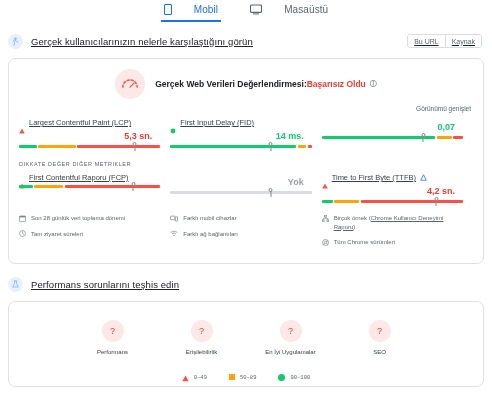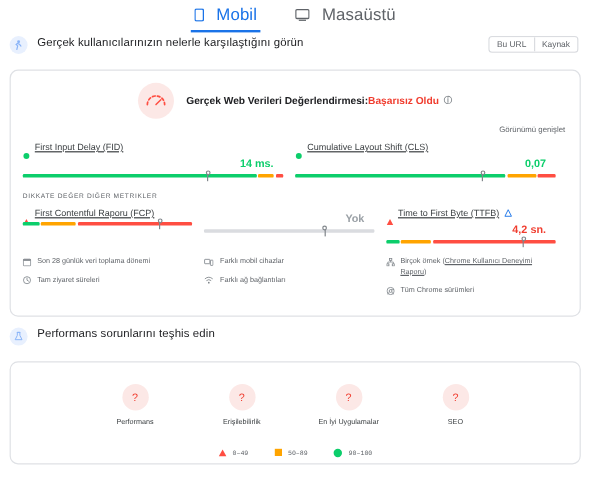--- a/index.html
+++ b/index.html
@@ -7,29 +7,29 @@
     width:492px;height:400px;overflow:hidden;
     background:#ffffff;
     font-family:"Liberation Sans","DejaVu Sans",sans-serif;
     color:#202124;
     -webkit-font-smoothing:antialiased;
   }
   .page{position:relative;width:492px;height:400px;}
 
   
   .tabs{display:flex;justify-content:center;align-items:flex-start;gap:26px;padding-top:3px;height:22px;}
-  .tab{display:flex;align-items:center;gap:10px;padding:1px 3px 5px 3px;font-size:14px;cursor:pointer;}
+  .tab{display:flex;align-items:center;gap:22px;padding:1px 3px 5px 3px;font-size:10px;cursor:pointer;}
   .tab .tlabel{letter-spacing:.1px;}
   .tab.active{border-bottom:2px solid #1a73e8;}
   .tab.active .tlabel{color:#1a73e8;font-weight:500;}
   .tab.inactive .tlabel{color:#5f6368;}
   .ico{display:inline-block;line-height:0;}
 
   
-  .sec-head{display:flex;align-items:flex-start;padding:5px 10px 0 8px;height:22px;}
+  .sec-head{display:flex;align-items:center;padding:5px 10px 0 8px;height:22px;text-decoration:underline;}
   .sec-bullet{width:15px;height:15px;border-radius:50%;background:#e8f0fe;display:flex;align-items:center;justify-content:center;flex:0 0 auto;margin-right:8px;}
   .sec-title{font-size:9.5px;color:#202124;letter-spacing:.1px;}
   .spacer{flex:1 1 auto;}
   .btn-group{display:flex;border:1px solid #dadce0;border-radius:3px;overflow:hidden;}
   .btn-group .gbtn{font-size:7px;color:#5f6368;padding:2.5px 6px;background:#fff;cursor:pointer;}
   .btn-group .gbtn + .gbtn{border-left:1px solid #dadce0;}
 
   
   .card{
     margin:6px 8px 0 8px;border:1px solid #dfe1e5;border-radius:7px;background:#fff;
@@ -146,20 +146,44 @@
       </span>
       <span class="crux-text"><span>Gerçek Web Verileri Değerlendirmesi:</span><span class="fail">Başarısız Oldu</span><span class="info-i">ⓘ</span></span>
     </div>
 
     <div class="expand-row">
       <span class="expand-link">Görünümü genişlet</span>
     </div>
 
     <div class="mgrid">
 
+      <div class="mcol">
+        <div class="mhead">
+          <span class="mdot">
+            <svg width="6" height="6" viewBox="0 0 8 8">
+                <path d="M4 0.6 L7.6 7.2 L0.4 7.2 Z" fill="#ff4e42"></path>
+              </svg>
+          </span>
+          <span class="mname">Largest Contentful Paint (LCP)</span>
+        </div>
+        <div class="mvalrow">
+          <span class="mval red">5,3 sn.</span>
+        </div>
+        <div class="bar-wrap">
+          <div class="bar">
+            <span class="seg g" style="width:13%"></span>
+            <span class="seg o" style="width:27%"></span>
+            <span class="seg r" style="width:60%"></span>
+          </div>
+          <div class="marker" style="left:82%">
+              <span class="mcircle"></span>
+              <span class="mstem"></span>
+            </div>
+        </div>
+      </div>
 
       <div class="mcol">
         <div class="mhead">
           <span class="mdot">
             <svg width="6" height="6" viewBox="0 0 8 8">
                 <circle cx="4" cy="4" r="3.3" fill="#0cce6b"></circle>
               </svg>
           </span>
           <span class="mname">First Input Delay (FID)</span>
         </div>
@@ -173,28 +197,20 @@
             <span class="seg r" style="width:3%"></span>
           </div>
           <div class="marker" style="left:71%">
               <span class="mcircle"></span>
               <span class="mstem"></span>
             </div>
         </div>
       </div>
 
       <div class="mcol">
-        <div class="mhead">
-          <span class="mdot">
-            <svg width="6" height="6" viewBox="0 0 8 8">
-                <circle cx="4" cy="4" r="3.3" fill="#0cce6b"></circle>
-              </svg>
-          </span>
-          <span class="mname">Cumulative Layout Shift (CLS)</span>
-        </div>
         <div class="mvalrow">
           <span class="mval green">0,07</span>
         </div>
         <div class="bar-wrap">
           <div class="bar">
             <span class="seg g" style="width:82%"></span>
             <span class="seg o" style="width:11%"></span>
             <span class="seg r" style="width:7%"></span>
           </div>
           <div class="marker" style="left:72%">

